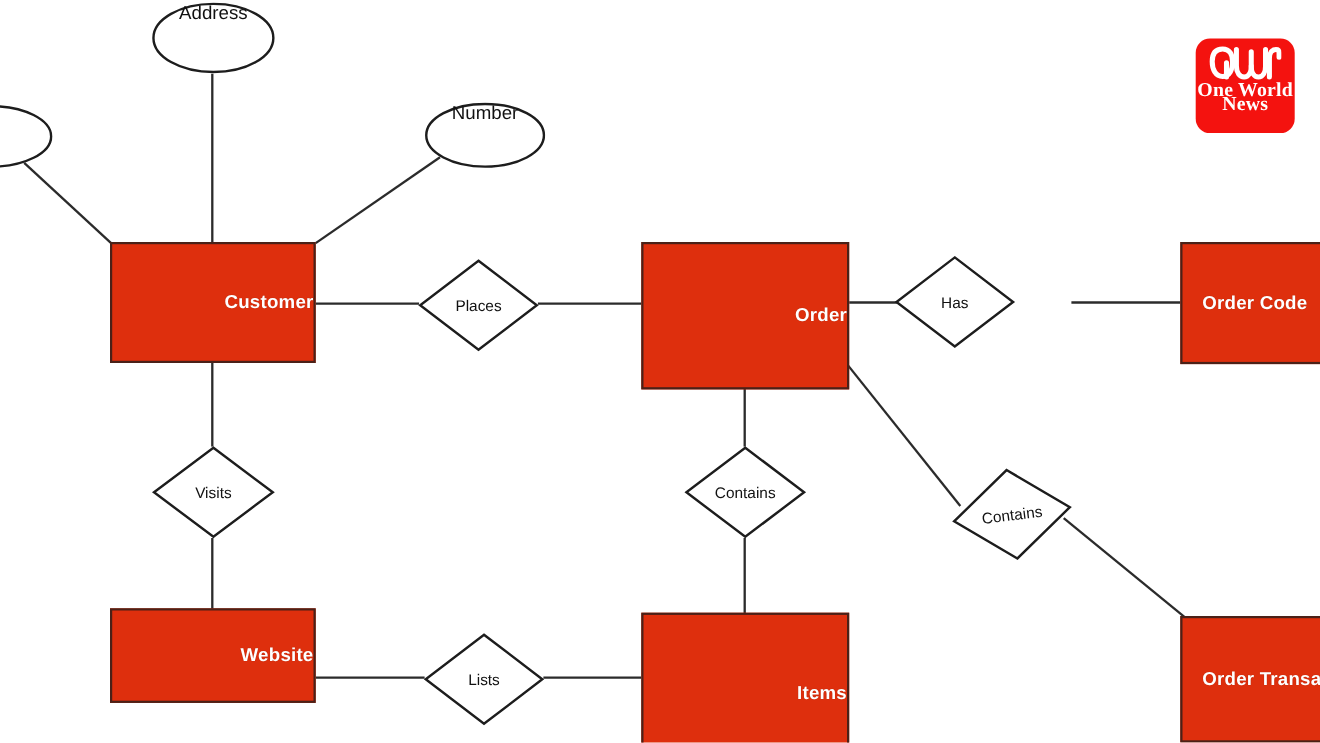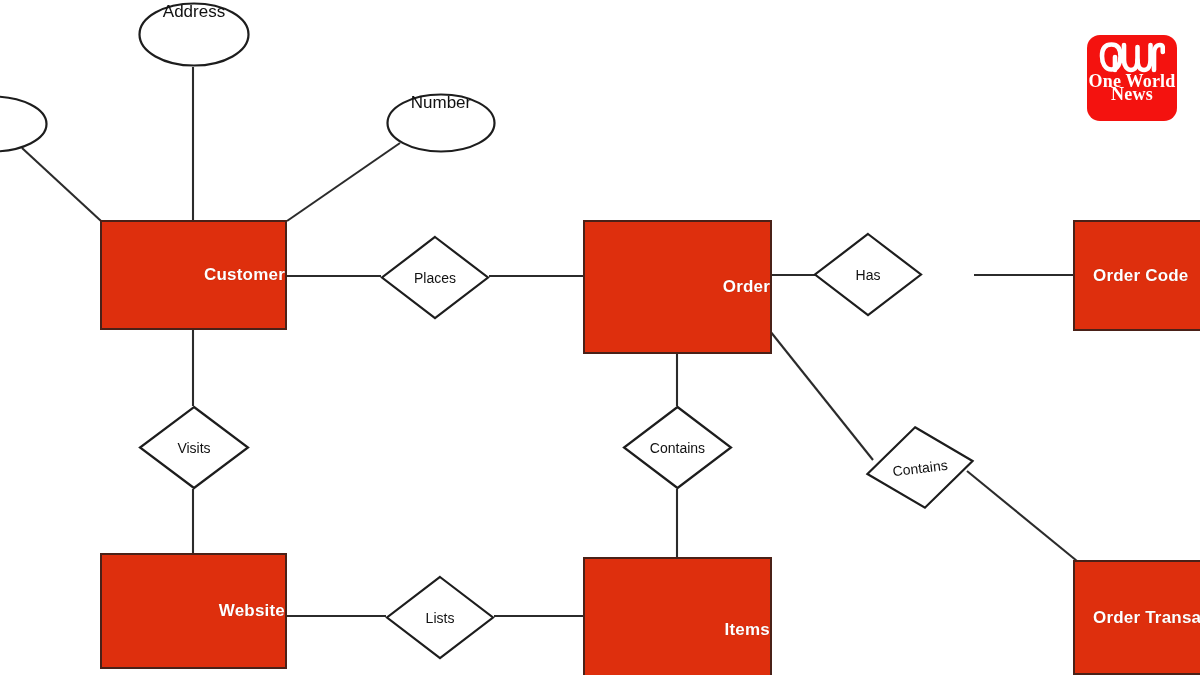--- a/index.html
+++ b/index.html
@@ -191,21 +191,21 @@
   </div>
 
   <div class="entity" style="left:583px;top:220px;width:189px;height:134px;">
     <span>Order</span>
   </div>
 
   <div class="entity clipright" style="left:1073px;top:220px;width:160px;height:111px;">
     <span>Order Code</span>
   </div>
 
-  <div class="entity" style="left:100px;top:553px;width:187px;height:116px;">
+  <div class="entity" style="left:100px;top:553px;width:187px;height:86px;">
     <span>Website</span>
   </div>
 
   <div class="entity" style="left:583px;top:557px;width:189px;height:146px;">
     <span>Items</span>
   </div>
 
   <div class="entity clipright" style="left:1073px;top:560px;width:160px;height:115px;">
     <span>Order Transaction</span>
   </div>

